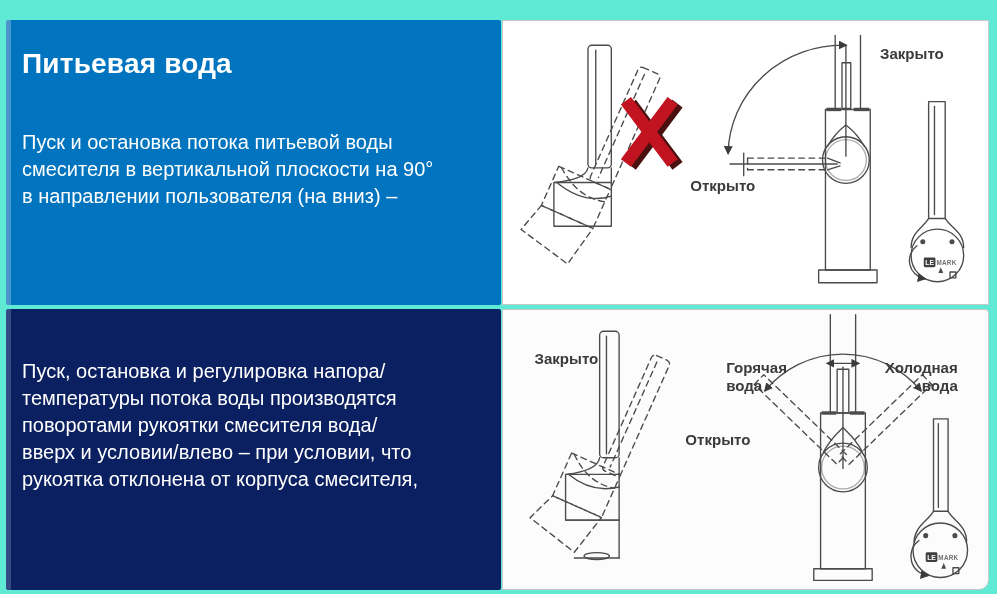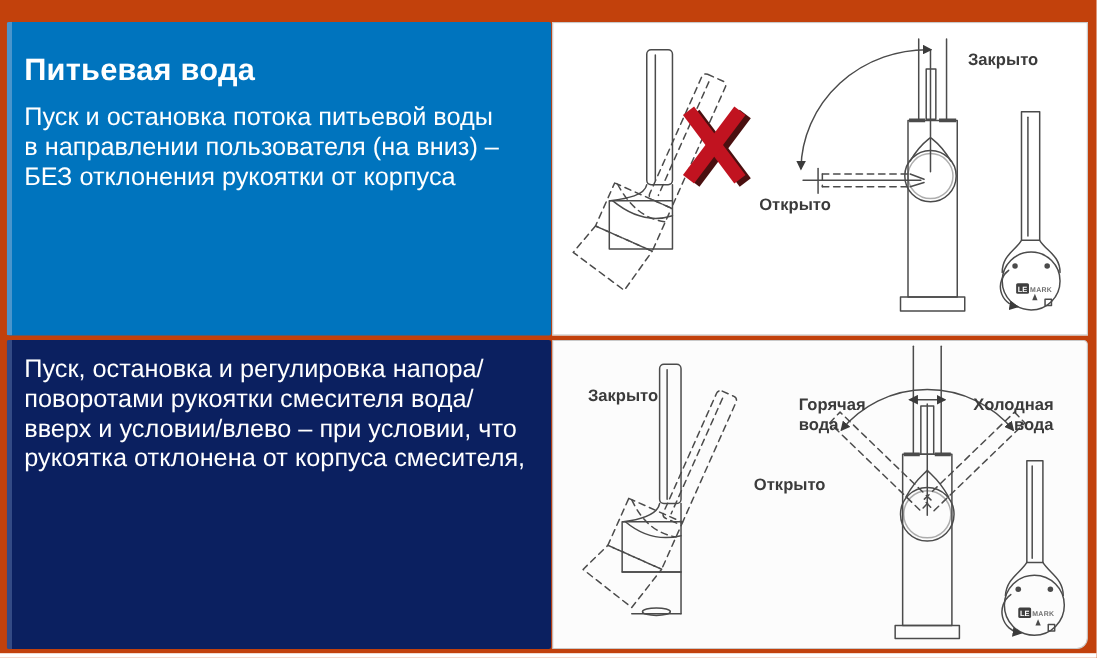--- a/index.html
+++ b/index.html
@@ -1,26 +1,26 @@
 <!DOCTYPE html>
 <html style="--drinking-panel: #0074be; --drinking-panel-edge: #4a95cc; --tap-panel: #0b2060; --tap-panel-edge: #334a85; --panel-border: #c9c9c9; --diagram-line: #4b4b4b; --label-color: #3b3b3b; --x-red: #c11320; --x-shadow: #4a1010;"><head>
 <meta charset="utf-8">
 <style>
   html,body{margin:0;padding:0;background:#fff;}
   .page{
-    position:relative;width:997px;height:594px;background:#c2410c;overflow:hidden;
+    position:relative;width:997px;height:594px;background:#5eead4;overflow:hidden;
     font-family:"Liberation Sans",sans-serif;
   }
   .panel{position:absolute;box-sizing:border-box;}
   
   .text-panel{left:6px;width:495px;color:#fff;padding:0 18px 0 11px;border-radius:2px;}
   .drinking-text{top:20px;height:285px;background:var(--drinking-panel,#0074be);border-left:5px solid var(--drinking-panel-edge,#4a95cc);}
   .tap-text{top:309px;height:281px;background:var(--tap-panel,#0b2060);border-left:5px solid var(--tap-panel-edge,#334a85);}
   .text-panel h2{margin:0;padding-top:28px;font-size:28px;font-weight:bold;letter-spacing:.2px;}
-  .text-panel .body{margin-top:13px;font-size:23px;line-height:27px;}
+  .text-panel .body{margin-top:49px;font-size:20px;line-height:27px;}
   
   .diagram-panel{left:502px;width:487px;background:#fff;border:1px solid var(--panel-border,#c9c9c9);padding-left:11px;}
   .drinking-diagram{top:20px;height:285px;}
   .tap-diagram{top:309px;height:281px;background:#fcfcfc;border-radius:0 4px 10px 0;}
   svg.diag{display:block;width:100%;height:100%;}
   .ln{stroke:var(--diagram-line,#4b4b4b);stroke-width:1.4;fill:none;stroke-linecap:round;stroke-linejoin:round;}
   .dash{stroke-dasharray:6 4.5;}
   .thick{stroke-width:3.5;stroke-linecap:butt;}
   .faint{opacity:.45;}
   .fillDot{fill:var(--diagram-line,#4b4b4b);stroke:none;}
@@ -33,22 +33,22 @@
 </style>
 </head>
 <body>
 
 <div class="page">
 
   <section class="panel text-panel drinking-text">
     <h2>Питьевая вода</h2>
     <div class="body">
       <div>Пуск и остановка потока питьевой воды</div>
+      <div>смесителя в вертикальной плоскости на 90°</div>
       <div>в направлении пользователя (на вниз) –</div>
-      <div>БЕЗ отклонения рукоятки от корпуса</div>
     </div>
   </section>
 
   <section class="panel diagram-panel drinking-diagram">
     <svg class="diag" viewBox="0 0 487 285">
       <defs>
         <marker id="arrT" viewBox="0 0 10 10" refX="8" refY="5" markerWidth="6.5" markerHeight="6.5" orient="auto-start-reverse">
           <path d="M0,0 L10,5 L0,10 z" fill="#3b3b3b"></path>
         </marker>
       </defs>
@@ -123,20 +123,21 @@
         <rect class="logoBox" x="421" y="240" width="12" height="10" rx="1.5"></rect>
         <text class="logoLe" x="427" y="248" text-anchor="middle">LE</text>
         <text class="logoMark" x="434" y="248">MARK</text>
       </g>
     </svg>
   </section>
 
   <section class="panel text-panel tap-text">
     <div class="body">
       <div>Пуск, остановка и регулировка напора/</div>
+      <div>температуры потока воды производятся</div>
       <div>поворотами рукоятки смесителя вода/</div>
       <div>вверх и условии/влево – при условии, что</div>
       <div>рукоятка отклонена от корпуса смесителя,</div>
     </div>
   </section>
 
   <section class="panel diagram-panel tap-diagram">
     <svg class="diag" viewBox="0 0 487 281">
       <defs>
         <marker id="arrB" viewBox="0 0 10 10" refX="8" refY="5" markerWidth="6.5" markerHeight="6.5" orient="auto-start-reverse">

